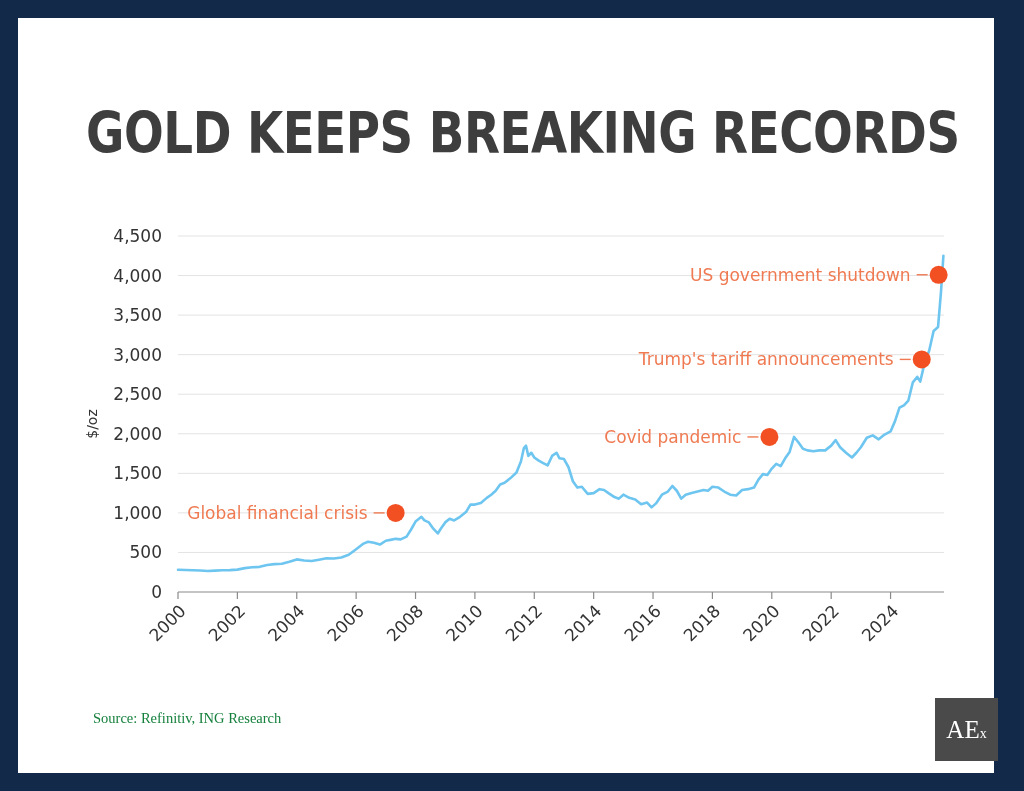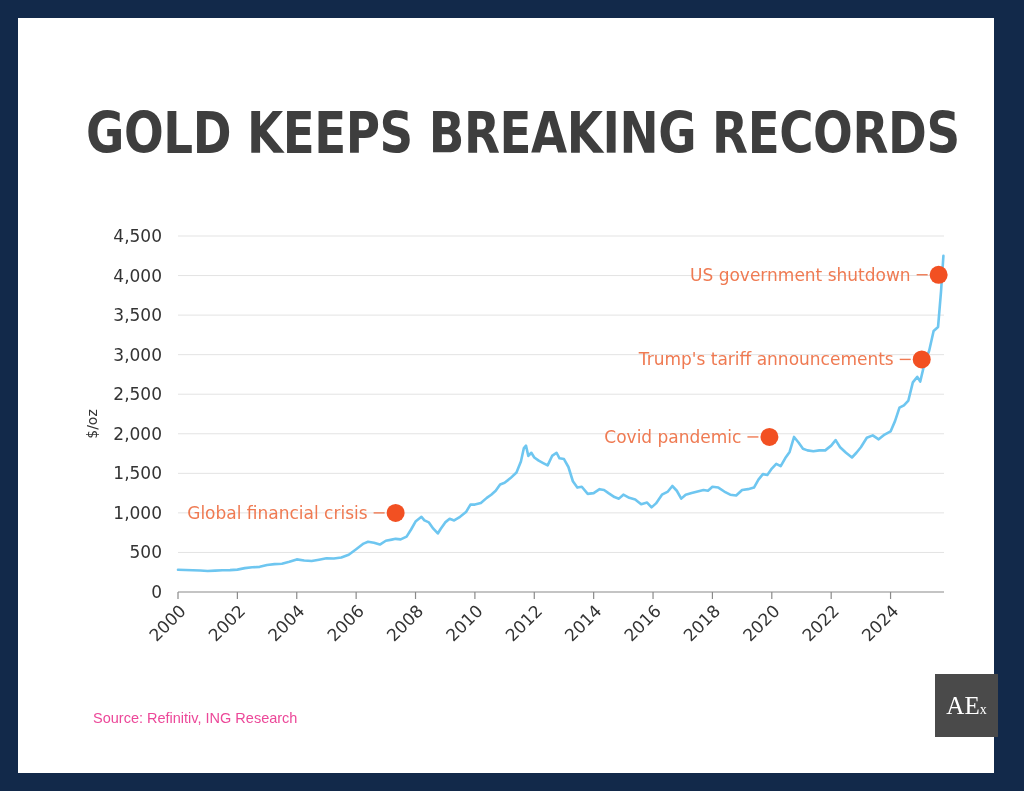--- a/index.html
+++ b/index.html
@@ -63,28 +63,28 @@
   }
   .annot-label{
     font-family:"DejaVu Sans", sans-serif;
     font-size:17px;
     text-anchor:end;
   }
   .annot-leader{stroke-width:1.4;}
   #source{
     position:absolute;
     left:75px; top:692px;
-    font-family:Liberation Sans, sans-serif;
+    font-family:Liberation Serif, serif;
     font-size:14.5px;
-    color:#ec4899;
+    color:#15803d;
     white-space:nowrap;
   }
   #logo{
     position:absolute;
-    left:917px; top:656px;
+    left:917px; top:680px;
     width:63px; height:63px;
     background:#4a4a4a;
     display:flex;
     align-items:center;
     justify-content:center;
   }
   #logo-text{
     font-family:"Liberation Serif", serif;
     color:#ffffff;
     font-size:25px;

